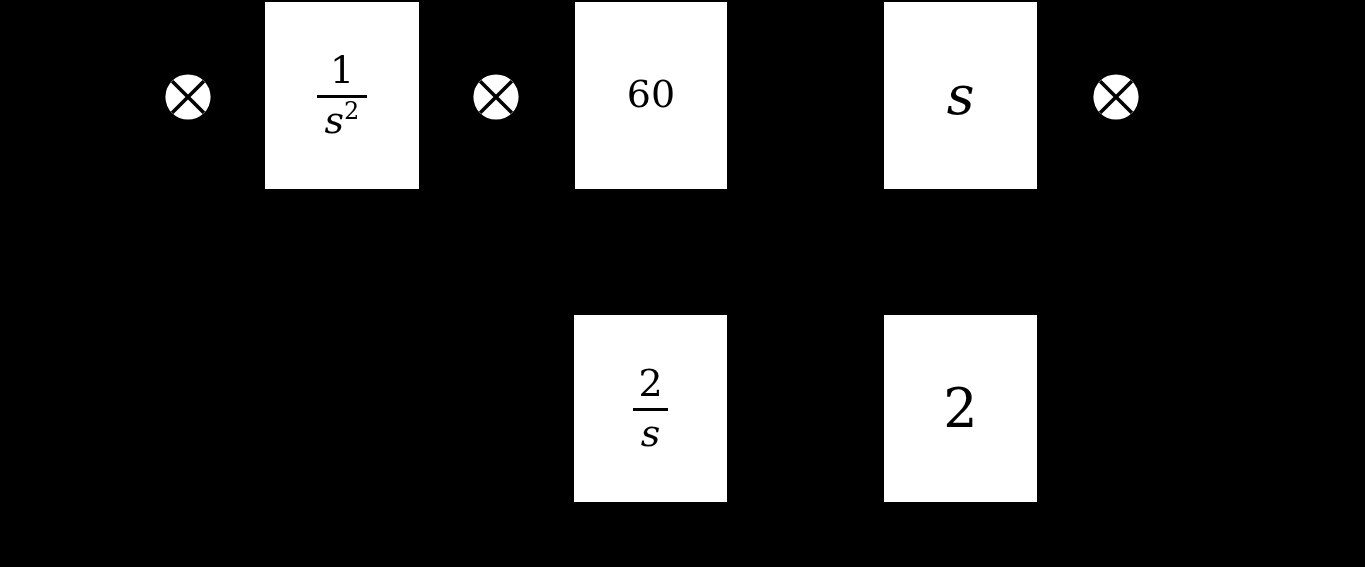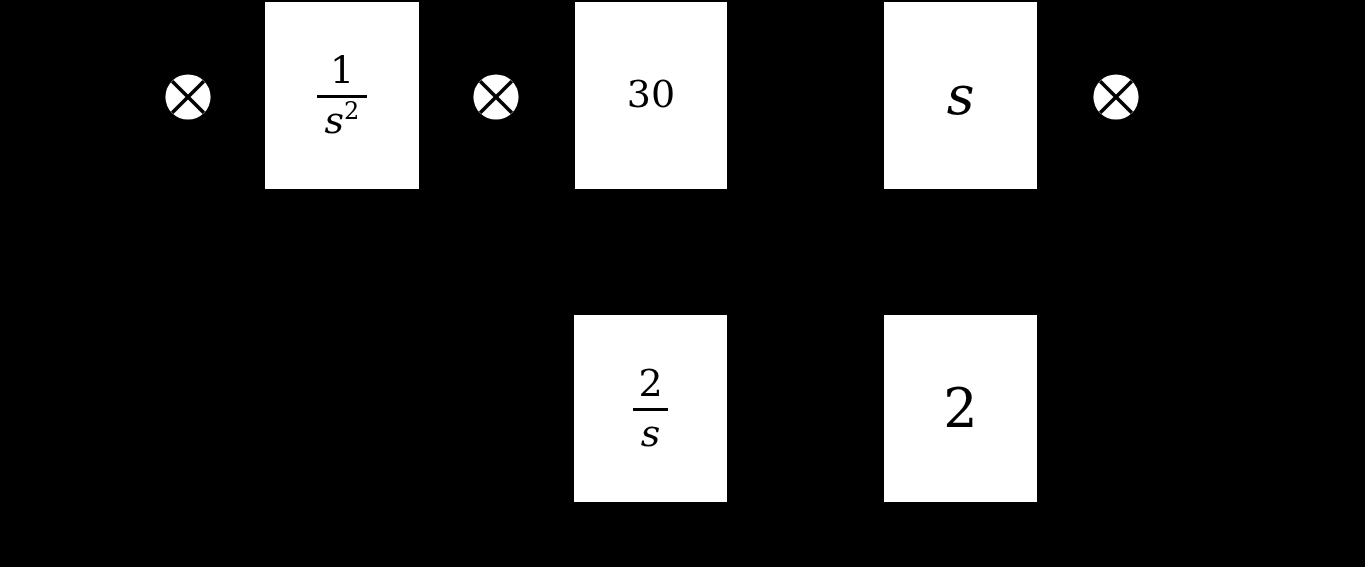--- a/index.html
+++ b/index.html
@@ -100,21 +100,21 @@
   <div class="junction j2">
     <svg width="46" height="46" viewBox="0 0 46 46">
       <circle cx="23" cy="23" r="22.6" fill="#ffffff"></circle>
       <line x1="7.2" y1="7.2" x2="38.8" y2="38.8" stroke="#000000" stroke-width="3.6"></line>
       <line x1="38.8" y1="7.2" x2="7.2" y2="38.8" stroke="#000000" stroke-width="3.6"></line>
     </svg>
   </div>
 
   <div class="block b2">
     <span class="frac">
-      <span class="num">30</span>
+      <span class="num">60</span>
     </span>
   </div>
 
   <div class="block b3">
     <span class="solo-label var">s</span>
   </div>
 
   <div class="junction j3">
     <svg width="46" height="46" viewBox="0 0 46 46">
       <circle cx="23" cy="23" r="22.6" fill="#ffffff"></circle>

